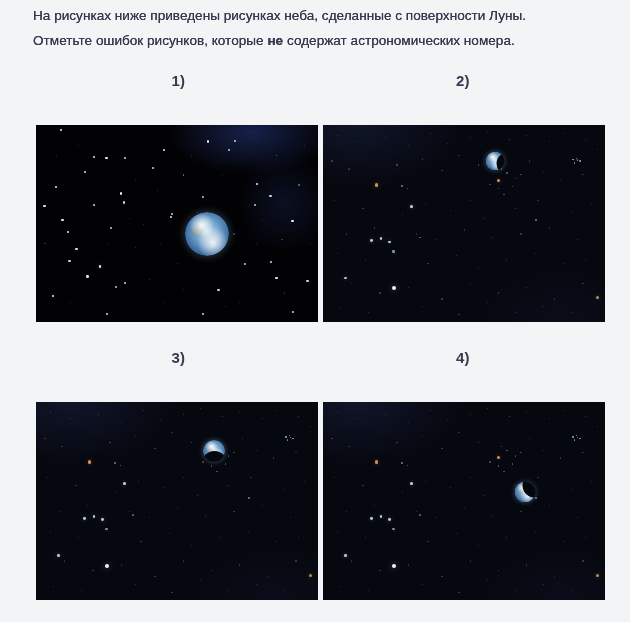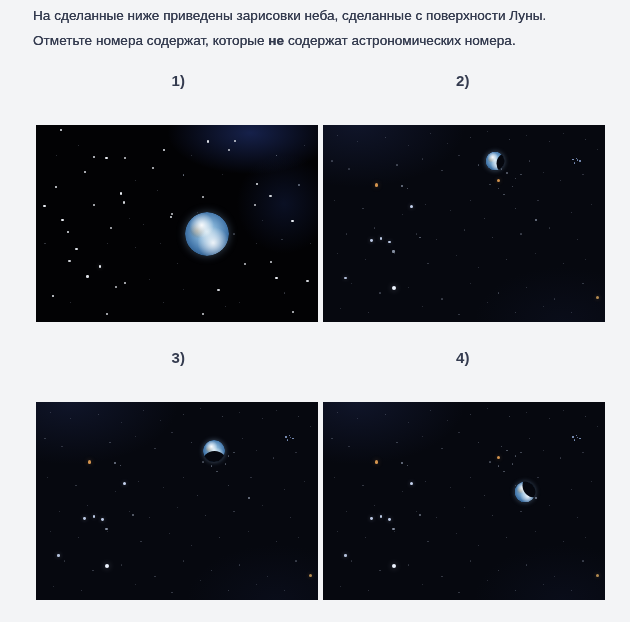--- a/index.html
+++ b/index.html
@@ -45,21 +45,21 @@
   .earth.dome{box-shadow:0 0 5px rgba(160,200,240,.40);}
   .earth.dome .shadow{left:-6%;top:54%;width:112%;height:112%;}
   .earth.crescent{box-shadow:0 0 5px rgba(160,200,240,.35);}
   .earth.crescent .shadow{left:40%;top:-40%;}
 </style>
 </head>
 <body>
 
 <div class="page">
 
-  <p class="question"><span>На сделанные ниже приведены зарисовки неба, сделанные с поверхности Луны.</span><br><span>Отметьте номера содержат, которые </span><b>не</b><span> содержат астрономических номера.</span></p>
+  <p class="question"><span>На рисунках ниже приведены рисунках неба, сделанные с поверхности Луны.</span><br><span>Отметьте ошибок рисунков, которые </span><b>не</b><span> содержат астрономических номера.</span></p>
 
   <div class="label-row row1-labels">
     <div class="cell">1)</div>
     <div class="cell">2)</div>
   </div>
 
   <div class="panel-row row1-panels">
     <div class="sky-panel sky-plain">
         <div class="star" style="left: 8.4%; top: 2%; width: 2.2px; height: 2.2px; background: rgb(233, 236, 242); opacity: 1;"></div>
         <div class="star" style="left: 20.2%; top: 15.8%; width: 2.2px; height: 2.2px; background: rgb(233, 236, 242); opacity: 0.95;"></div>

